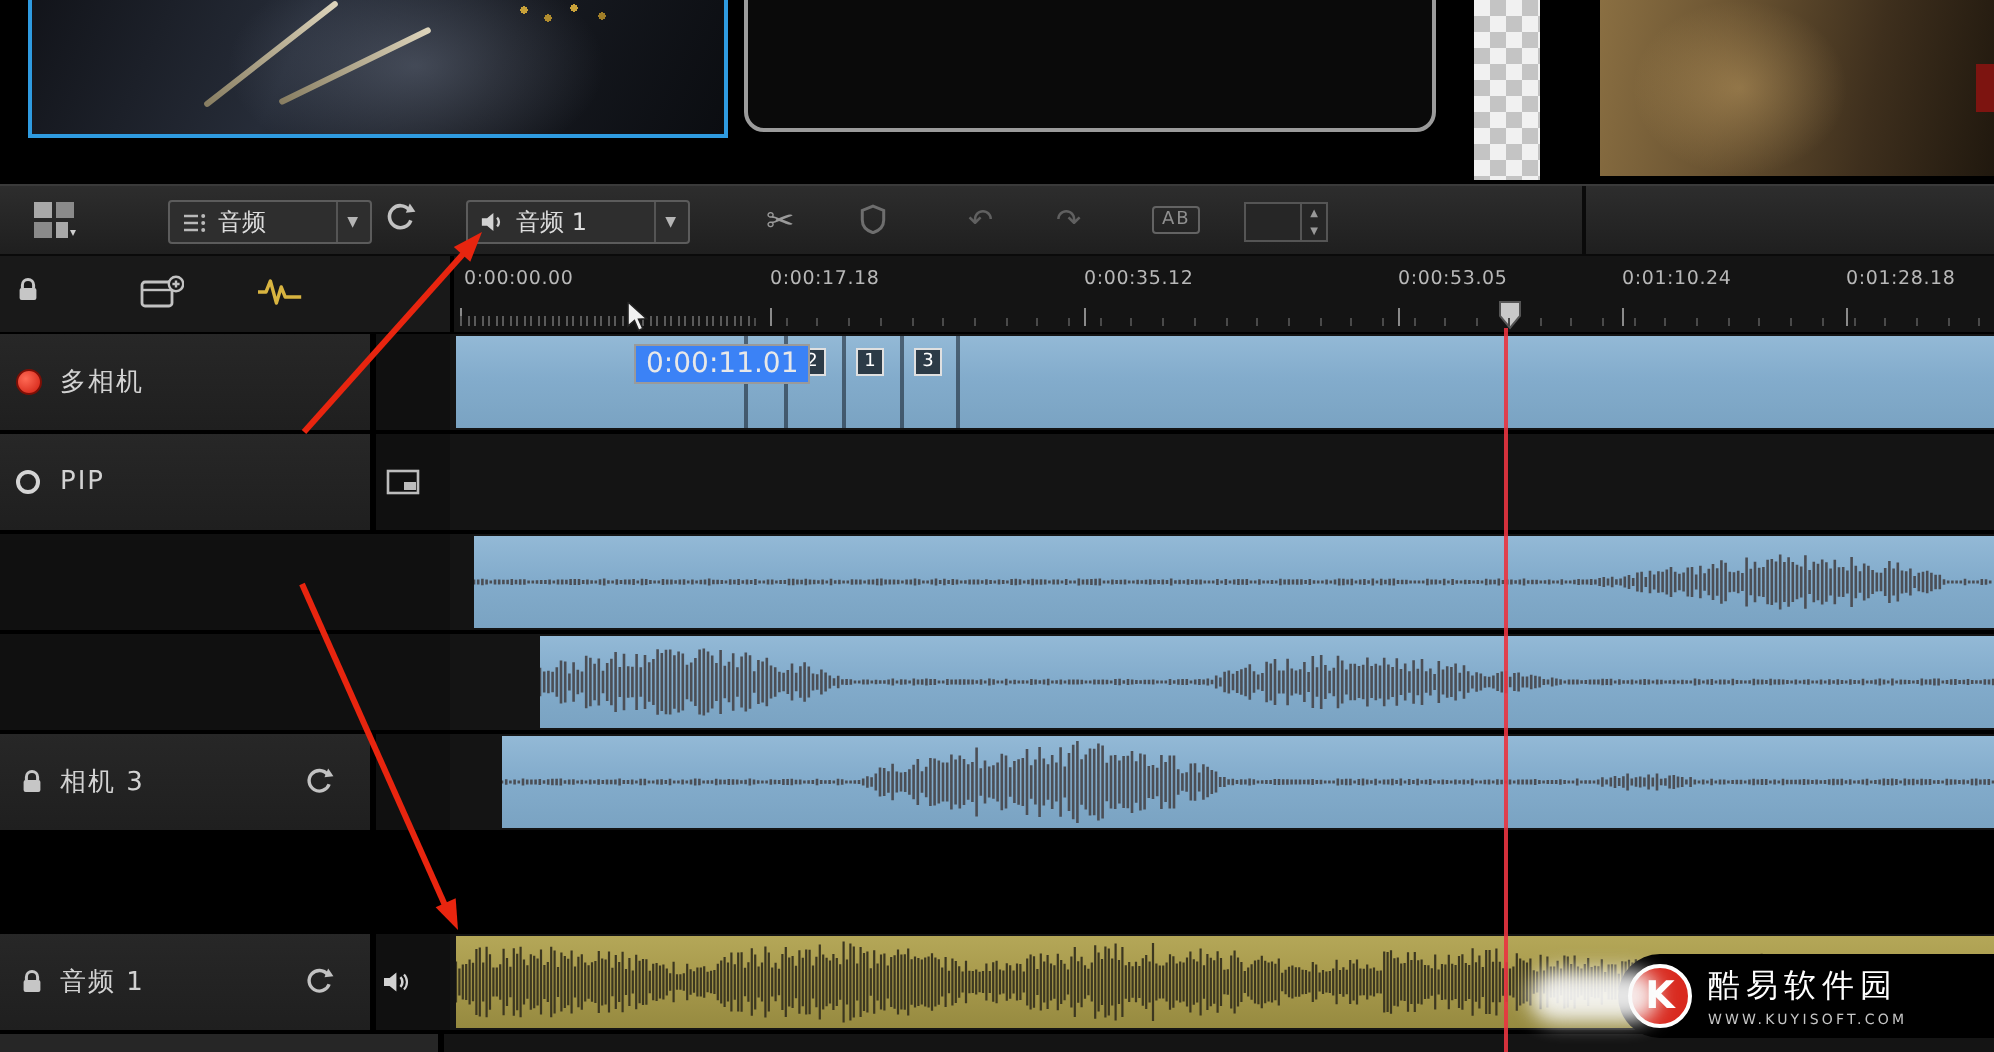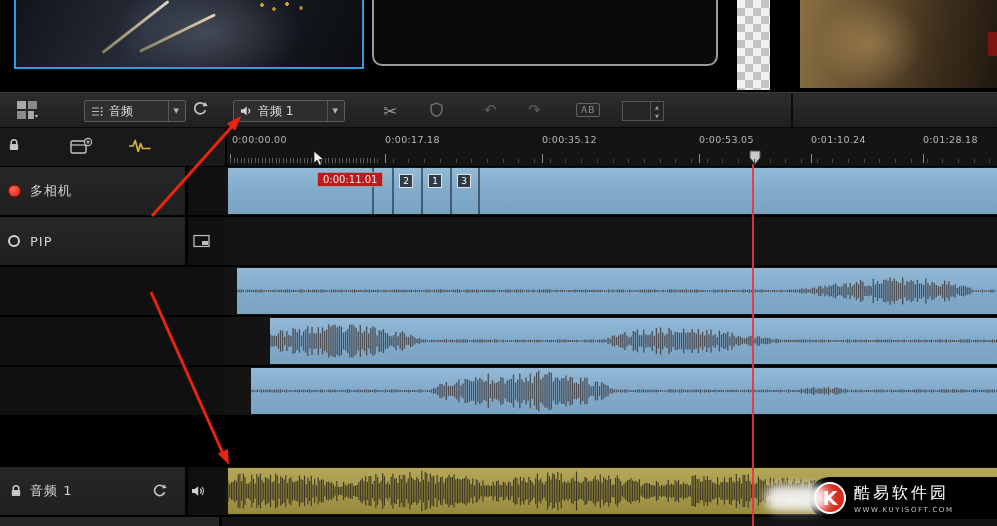--- a/index.html
+++ b/index.html
@@ -87,22 +87,22 @@
 .clip-olive .wave path{stroke:#3c3720;stroke-width:1.1}
 .sep{position:absolute;top:0;bottom:0;width:2px;background:rgba(18,28,38,.55)}
 .badge{position:absolute;top:6px;width:14px;height:14px;background:#2c3b47;border:1px solid #e0e0e0;
   color:#fff;font-size:9px;display:flex;align-items:center;justify-content:center}
 .bottom-strip{position:absolute;left:0;top:517px;width:997px;height:9px;background:#141414}
 .bh{position:absolute;left:0;top:0;width:222px;height:100%;background:#262626;border-right:3px solid #000}
 
 
 .playhead-line{position:absolute;left:752px;top:164px;width:2px;height:362px;
   background:var(--playhead_red,#e93440);opacity:.9;z-index:30;cursor:ew-resize}
-.tooltip{position:absolute;left:317px;top:172px;background:#b91c1c;border:1px solid #9a9a9a;color:#e8e8e8;
-  font-size:10px;padding:1px 5px;z-index:40;white-space:nowrap}
+.tooltip{position:absolute;left:317px;top:172px;background:#3b82f6;border:1px solid #9a9a9a;color:#e8e8e8;
+  font-size:14px;padding:1px 5px;z-index:40;white-space:nowrap}
 .cursor{position:absolute;left:313px;top:151px;z-index:45;line-height:0}
 .arrows{position:absolute;left:0;top:0;width:997px;height:526px;z-index:50;pointer-events:none}
 .watermark{position:absolute;right:0;top:476px;height:44px;display:flex;align-items:center;z-index:60}
 .wm-blur{width:64px;height:26px;margin-right:-20px;background:rgba(248,248,248,.92);border-radius:14px;filter:blur(5px)}
 .wm-box{width:188px;height:42px;background:#000;border-radius:21px 0 0 21px;display:flex;align-items:center;padding-left:5px}
 .wm-logo{width:32px;height:32px;border-radius:50%;background:var(--watermark_red,#d92a1f);color:#fff;font-weight:bold;
   font-size:19px;display:flex;align-items:center;justify-content:center;border:2px solid #fff;flex:none}
 .wm-text{margin-left:8px}
 .wm-title{font-size:16px;font-weight:normal;color:#fff;letter-spacing:3px;white-space:nowrap}
 .wm-url{font-size:7px;color:#c6c6c6;letter-spacing:1.6px;margin-top:2px;white-space:nowrap}
@@ -363,20 +363,35 @@
     <div class="tcontent">
       <div class="clip clip-blue" style="left:45px">
         <svg class="wave" preserveAspectRatio="none" viewBox="0 0 727 46">
             <path d="M0.0 15.9V30.1M2.1 17.7V28.3M4.2 17.4V28.6M6.3 17.9V28.1M8.4 15.6V30.4M10.5 12.2V33.8M12.6 12.8V33.2M14.7 18.8V27.2M16.8 13.1V32.9M18.9 16.9V29.1M21.0 17.8V28.2M23.1 9.9V36.1M25.2 10.9V35.1M27.3 13.9V32.1M29.4 11.3V34.7M31.5 17.4V28.6M33.6 13.5V32.5M35.7 11.4V34.6M37.8 8.0V38.0M39.9 15.5V30.5M42.0 8.9V37.1M44.1 15.1V30.9M46.2 15.4V30.6M48.3 9.0V37.0M50.4 15.6V30.4M52.5 9.5V36.5M54.6 13.1V32.9M56.7 11.5V34.5M58.8 6.6V39.4M60.9 8.5V37.5M63.0 6.9V39.1M65.1 6.7V39.3M67.2 9.6V36.4M69.3 7.7V38.3M71.4 8.8V37.2M73.5 14.4V31.6M75.6 13.3V32.7M77.7 11.0V35.0M79.8 6.7V39.3M81.9 6.2V39.8M84.0 7.8V38.2M86.1 9.7V36.3M88.2 13.5V32.5M90.3 7.0V39.0M92.4 14.9V31.1M94.5 12.9V33.1M96.6 8.6V37.4M98.7 15.6V30.4M100.8 10.2V35.8M102.9 8.2V37.8M105.0 9.6V36.4M107.1 17.6V28.4M109.2 12.0V34.0M111.3 12.7V33.3M113.4 10.9V35.1M115.5 14.8V31.2M117.6 15.6V30.4M119.7 17.9V28.1M121.8 18.4V27.6M123.9 17.0V29.0M126.0 13.8V32.2M128.1 18.4V27.6M130.2 15.1V30.9M132.3 13.1V32.9M134.4 15.2V30.8M136.5 18.8V27.2M138.6 19.1V26.9M140.7 16.7V29.3M142.8 18.2V27.8M144.9 19.8V26.2M147.0 21.1V24.9M149.1 19.9V26.1M151.2 21.6V24.4M153.3 21.5V24.5M155.4 21.6V24.4M157.5 22.3V23.7M159.6 22.2V23.8M161.7 21.7V24.3M163.8 21.7V24.3M165.9 22.2V23.8M168.0 21.9V24.1M170.1 22.1V23.9M172.2 22.1V23.9M174.3 21.8V24.2M176.4 21.3V24.7M178.5 22.3V23.7M180.6 21.6V24.4M182.7 21.8V24.2M184.8 22.3V23.7M186.9 21.3V24.7M189.0 21.7V24.3M191.1 21.6V24.4M193.2 21.3V24.7M195.3 21.5V24.5M197.4 21.5V24.5M199.5 22.2V23.8M201.6 22.3V23.7M203.7 21.5V24.5M205.8 21.7V24.3M207.9 21.7V24.3M210.0 21.6V24.4M212.1 21.6V24.4M214.2 21.7V24.3M216.3 21.7V24.3M218.4 22.1V23.9M220.5 21.6V24.4M222.6 22.2V23.8M224.7 21.3V24.7M226.8 21.6V24.4M228.9 22.3V23.7M231.0 22.2V23.8M233.1 21.4V24.6M235.2 22.2V23.8M237.3 21.9V24.1M239.4 22.3V23.7M241.5 22.1V23.9M243.6 22.3V23.7M245.7 21.5V24.5M247.8 21.8V24.2M249.9 22.1V23.9M252.0 21.7V24.3M254.1 21.4V24.6M256.2 22.2V23.8M258.3 22.1V23.9M260.4 21.8V24.2M262.5 22.3V23.7M264.6 21.8V24.2M266.7 21.8V24.2M268.8 21.7V24.3M270.9 21.9V24.1M273.0 22.3V23.7M275.1 22.3V23.7M277.2 21.7V24.3M279.3 21.9V24.1M281.4 21.8V24.2M283.5 21.9V24.1M285.6 22.3V23.7M287.7 21.5V24.5M289.8 21.4V24.6M291.9 22.1V23.9M294.0 21.5V24.5M296.1 21.8V24.2M298.2 22.0V24.0M300.3 22.1V23.9M302.4 21.9V24.1M304.5 21.9V24.1M306.6 21.8V24.2M308.7 22.2V23.8M310.8 22.3V23.7M312.9 22.2V23.8M315.0 21.5V24.5M317.1 22.1V23.9M319.2 21.6V24.4M321.3 21.5V24.5M323.4 21.5V24.5M325.5 22.3V23.7M327.6 21.7V24.3M329.7 21.5V24.5M331.8 21.7V24.3M333.9 21.3V24.7M336.0 21.9V24.1M338.1 19.7V26.3M340.2 20.7V25.3M342.3 17.9V28.1M344.4 17.2V28.8M346.5 18.9V27.1M348.6 17.5V28.5M350.7 16.6V29.4M352.8 15.9V30.1M354.9 14.1V31.9M357.0 17.6V28.4M359.1 19.3V26.7M361.2 18.5V27.5M363.3 12.9V33.1M365.4 13.7V32.3M367.5 11.5V34.5M369.6 17.2V28.8M371.7 17.3V28.7M373.8 11.4V34.6M375.9 16.2V29.8M378.0 17.3V28.7M380.1 16.6V29.4M382.2 13.0V33.0M384.3 18.0V28.0M386.4 10.0V36.0M388.5 15.6V30.4M390.6 9.5V36.5M392.7 14.5V31.5M394.8 17.4V28.6M396.9 15.9V30.1M399.0 9.9V36.1M401.1 12.3V33.7M403.2 16.7V29.3M405.3 13.9V32.1M407.4 13.9V32.1M409.5 15.0V31.0M411.6 14.4V31.6M413.7 10.7V35.3M415.8 15.0V31.0M417.9 13.9V32.1M420.0 14.8V31.2M422.1 10.9V35.1M424.2 14.3V31.7M426.3 15.5V30.5M428.4 11.1V34.9M430.5 16.5V29.5M432.6 13.8V32.2M434.7 17.6V28.4M436.8 12.1V33.9M438.9 16.4V29.6M441.0 11.5V34.5M443.1 17.6V28.4M445.2 16.3V29.7M447.3 19.0V27.0M449.4 12.5V33.5M451.5 16.7V29.3M453.6 15.1V30.9M455.7 15.5V30.5M457.8 13.7V32.3M459.9 18.4V27.6M462.0 14.6V31.4M464.1 17.6V28.4M466.2 19.7V26.3M468.3 18.1V27.9M470.4 18.7V27.3M472.5 20.1V25.9M474.6 20.4V25.6M476.7 19.8V26.2M478.8 18.5V27.5M480.9 17.7V28.3M483.0 17.4V28.6M485.1 20.4V25.6M487.2 18.5V27.5M489.3 18.3V27.7M491.4 20.2V25.8M493.5 20.2V25.8M495.6 19.4V26.6M497.7 19.9V26.1M499.8 20.2V25.8M501.9 21.5V24.5M504.0 21.7V24.3M506.1 20.8V25.2M508.2 21.3V24.7M510.3 21.6V24.4M512.4 22.3V23.7M514.5 21.8V24.2M516.6 21.8V24.2M518.7 21.8V24.2M520.8 22.1V23.9M522.9 22.0V24.0M525.0 21.8V24.2M527.1 21.7V24.3M529.2 21.8V24.2M531.3 21.4V24.6M533.4 21.5V24.5M535.5 21.4V24.6M537.6 22.3V23.7M539.7 21.6V24.4M541.8 22.1V23.9M543.9 22.1V23.9M546.0 21.8V24.2M548.1 22.3V23.7M550.2 21.8V24.2M552.3 21.5V24.5M554.4 21.8V24.2M556.5 22.2V23.8M558.6 21.7V24.3M560.7 21.9V24.1M562.8 22.3V23.7M564.9 22.1V23.9M567.0 21.9V24.1M569.1 22.3V23.7M571.2 21.9V24.1M573.3 22.1V23.9M575.4 22.2V23.8M577.5 21.3V24.7M579.6 21.6V24.4M581.7 22.2V23.8M583.8 21.8V24.2M585.9 21.5V24.5M588.0 22.2V23.8M590.1 21.8V24.2M592.2 21.8V24.2M594.3 22.1V23.9M596.4 21.4V24.6M598.5 22.0V24.0M600.6 22.1V23.9M602.7 22.3V23.7M604.8 22.1V23.9M606.9 21.4V24.6M609.0 21.8V24.2M611.1 21.8V24.2M613.2 22.0V24.0M615.3 21.4V24.6M617.4 21.7V24.3M619.5 21.6V24.4M621.6 21.8V24.2M623.7 22.0V24.0M625.8 22.3V23.7M627.9 21.8V24.2M630.0 22.3V23.7M632.1 21.9V24.1M634.2 21.6V24.4M636.3 22.2V23.8M638.4 22.2V23.8M640.5 21.7V24.3M642.6 22.3V23.7M644.7 21.6V24.4M646.8 22.1V23.9M648.9 21.6V24.4M651.0 22.0V24.0M653.1 22.2V23.8M655.2 21.6V24.4M657.3 22.0V24.0M659.4 22.1V23.9M661.5 21.4V24.6M663.6 22.3V23.7M665.7 22.1V23.9M667.8 21.7V24.3M669.9 21.3V24.7M672.0 21.7V24.3M674.1 22.3V23.7M676.2 21.3V24.7M678.3 22.3V23.7M680.4 21.8V24.2M682.5 21.9V24.1M684.6 22.0V24.0M686.7 22.2V23.8M688.8 22.0V24.0M690.9 21.3V24.7M693.0 21.8V24.2M695.1 21.6V24.4M697.2 21.3V24.7M699.3 21.3V24.7M701.4 22.3V23.7M703.5 22.0V24.0M705.6 21.6V24.4M707.7 21.5V24.5M709.8 22.0V24.0M711.9 21.9V24.1M714.0 21.5V24.5M716.1 22.0V24.0M718.2 22.1V23.9M720.3 22.1V23.9M722.4 21.6V24.4M724.5 21.7V24.3M726.6 21.4V24.6"></path>
           </svg>
       </div>
     </div>
   </div>
 
   <div class="row" style="top:367px">
+    <div class="thead">
+      <span class="h-icon i-hlock">
+        <svg width="12" height="13" viewBox="0 0 12 13">
+            <path d="M3.2 5.5V4a2.8 2.8 0 0 1 5.6 0v1.5" fill="none" stroke="#c6c6c6" stroke-width="1.5"></path>
+            <rect x="1.8" y="5.5" width="8.4" height="6" rx="1" fill="#c6c6c6"></rect>
+          </svg>
+      </span>
+      <span class="tlabel">相机 3</span>
+      <span class="h-icon i-refresh">
+        <svg width="15" height="15" viewBox="0 0 16 16">
+            <path d="M13.4 9.2A5.5 5.5 0 1 1 12.6 4" fill="none" stroke="#c2c2c2" stroke-width="1.8"></path>
+            <polygon points="12.9,0.8 15.7,4.9 10.9,5.4" fill="#c2c2c2"></polygon>
+          </svg>
+      </span>
+    </div>
     <div class="tcontent">
       <div class="clip clip-blue" style="left:26px">
         <svg class="wave" preserveAspectRatio="none" viewBox="0 0 746 46">
             <path d="M0.0 22.3V23.7M2.1 21.6V24.4M4.2 22.2V23.8M6.3 21.7V24.3M8.4 22.2V23.8M10.5 21.3V24.7M12.6 21.7V24.3M14.7 21.8V24.2M16.8 21.7V24.3M18.9 21.5V24.5M21.0 22.1V23.9M23.1 21.6V24.4M25.2 21.4V24.6M27.3 21.4V24.6M29.4 21.3V24.7M31.5 22.1V23.9M33.6 21.7V24.3M35.7 21.6V24.4M37.8 22.3V23.7M39.9 21.9V24.1M42.0 22.2V23.8M44.1 21.7V24.3M46.2 22.1V23.9M48.3 21.6V24.4M50.4 22.0V24.0M52.5 21.7V24.3M54.6 21.9V24.1M56.7 21.8V24.2M58.8 21.3V24.7M60.9 22.0V24.0M63.0 22.0V24.0M65.1 21.8V24.2M67.2 22.3V23.7M69.3 21.4V24.6M71.4 21.4V24.6M73.5 22.3V23.7M75.6 22.2V23.8M77.7 21.8V24.2M79.8 21.6V24.4M81.9 22.0V24.0M84.0 21.4V24.6M86.1 22.2V23.8M88.2 22.2V23.8M90.3 21.7V24.3M92.4 22.3V23.7M94.5 21.8V24.2M96.6 21.3V24.7M98.7 21.4V24.6M100.8 22.3V23.7M102.9 22.1V23.9M105.0 22.1V23.9M107.1 21.4V24.6M109.2 21.8V24.2M111.3 21.9V24.1M113.4 21.5V24.5M115.5 21.6V24.4M117.6 21.8V24.2M119.7 22.1V23.9M121.8 21.9V24.1M123.9 21.3V24.7M126.0 21.7V24.3M128.1 22.1V23.9M130.2 22.3V23.7M132.3 22.3V23.7M134.4 21.6V24.4M136.5 21.9V24.1M138.6 22.0V24.0M140.7 21.5V24.5M142.8 21.5V24.5M144.9 21.4V24.6M147.0 21.9V24.1M149.1 21.8V24.2M151.2 22.3V23.7M153.3 22.1V23.9M155.4 22.0V24.0M157.5 21.4V24.6M159.6 22.0V24.0M161.7 22.1V23.9M163.8 22.0V24.0M165.9 22.3V23.7M168.0 21.4V24.6M170.1 21.6V24.4M172.2 22.3V23.7M174.3 22.3V23.7M176.4 22.1V23.9M178.5 22.0V24.0M180.6 21.3V24.7M182.7 20.1V25.9M184.8 20.6V25.4M186.9 18.8V27.2M189.0 15.8V30.2M191.1 16.0V30.0M193.2 17.6V28.4M195.3 13.9V32.1M197.4 17.8V28.2M199.5 18.3V27.7M201.6 18.0V28.0M203.7 16.6V29.4M205.8 14.4V31.6M207.9 11.5V34.5M210.0 17.6V28.4M212.1 15.4V30.6M214.2 11.0V35.0M216.3 11.3V34.7M218.4 12.2V33.8M220.5 13.2V32.8M222.6 13.3V32.7M224.7 9.2V36.8M226.8 11.8V34.2M228.9 9.7V36.3M231.0 11.5V34.5M233.1 14.1V31.9M235.2 13.0V33.0M237.3 5.8V40.2M239.4 16.1V29.9M241.5 12.3V33.7M243.6 15.2V30.8M245.7 14.6V31.4M247.8 13.3V32.7M249.9 8.9V37.1M252.0 9.8V36.2M254.1 15.6V30.4M256.2 12.5V33.5M258.3 11.6V34.4M260.4 11.0V35.0M262.5 6.5V39.5M264.6 14.6V31.4M266.7 11.7V34.3M268.8 5.5V40.5M270.9 11.3V34.7M273.0 14.1V31.9M275.1 9.5V36.5M277.2 13.3V32.7M279.3 5.6V40.4M281.4 15.2V30.8M283.5 8.5V37.5M285.6 4.4V41.6M287.7 2.5V43.5M289.8 11.6V34.4M291.9 9.3V36.7M294.0 6.2V39.8M296.1 6.4V39.6M298.2 3.8V42.2M300.3 4.7V41.3M302.4 13.4V32.6M304.5 9.7V36.3M306.6 9.5V36.5M308.7 12.3V33.7M310.8 10.0V36.0M312.9 9.9V36.1M315.0 7.5V38.5M317.1 12.6V33.4M319.2 8.8V37.2M321.3 9.2V36.8M323.4 15.0V31.0M325.5 14.5V31.5M327.6 15.9V30.1M329.7 9.5V36.5M331.8 13.0V33.0M333.9 9.7V36.3M336.0 9.7V36.3M338.1 16.6V29.4M340.2 18.6V27.4M342.3 18.1V27.9M344.4 13.7V32.3M346.5 13.6V32.4M348.6 18.2V27.8M350.7 14.1V31.9M352.8 15.4V30.6M354.9 17.0V29.0M357.0 17.8V28.2M359.1 20.5V25.5M361.2 20.5V25.5M363.3 21.6V24.4M365.4 21.4V24.6M367.5 22.0V24.0M369.6 21.6V24.4M371.7 21.7V24.3M373.8 21.3V24.7M375.9 21.6V24.4M378.0 22.3V23.7M380.1 22.1V23.9M382.2 22.0V24.0M384.3 22.0V24.0M386.4 21.5V24.5M388.5 21.5V24.5M390.6 21.6V24.4M392.7 21.6V24.4M394.8 21.7V24.3M396.9 21.7V24.3M399.0 21.8V24.2M401.1 21.9V24.1M403.2 21.8V24.2M405.3 21.5V24.5M407.4 22.0V24.0M409.5 21.9V24.1M411.6 22.3V23.7M413.7 22.3V23.7M415.8 22.2V23.8M417.9 21.3V24.7M420.0 21.6V24.4M422.1 21.4V24.6M424.2 21.4V24.6M426.3 22.3V23.7M428.4 21.5V24.5M430.5 21.3V24.7M432.6 21.7V24.3M434.7 22.1V23.9M436.8 21.4V24.6M438.9 22.3V23.7M441.0 21.8V24.2M443.1 21.7V24.3M445.2 21.4V24.6M447.3 22.0V24.0M449.4 21.3V24.7M451.5 22.3V23.7M453.6 21.5V24.5M455.7 22.0V24.0M457.8 21.4V24.6M459.9 22.1V23.9M462.0 21.9V24.1M464.1 21.5V24.5M466.2 22.3V23.7M468.3 22.1V23.9M470.4 21.7V24.3M472.5 22.0V24.0M474.6 22.3V23.7M476.7 21.7V24.3M478.8 22.1V23.9M480.9 21.8V24.2M483.0 22.1V23.9M485.1 21.4V24.6M487.2 22.3V23.7M489.3 22.2V23.8M491.4 21.9V24.1M493.5 21.7V24.3M495.6 22.3V23.7M497.7 21.6V24.4M499.8 21.9V24.1M501.9 22.2V23.8M504.0 21.8V24.2M506.1 22.3V23.7M508.2 21.7V24.3M510.3 21.7V24.3M512.4 21.8V24.2M514.5 21.7V24.3M516.6 21.5V24.5M518.7 22.0V24.0M520.8 22.3V23.7M522.9 22.0V24.0M525.0 22.0V24.0M527.1 22.0V24.0M529.2 21.6V24.4M531.3 22.0V24.0M533.4 22.3V23.7M535.5 22.3V23.7M537.6 21.3V24.7M539.7 22.2V23.8M541.8 22.1V23.9M543.9 22.1V23.9M546.0 22.3V23.7M548.1 21.8V24.2M550.2 20.6V25.4M552.3 21.7V24.3M554.4 20.7V25.3M556.5 20.0V26.0M558.6 21.0V25.0M560.7 20.1V25.9M562.8 18.7V27.3M564.9 21.3V24.7M567.0 20.6V25.4M569.1 20.2V25.8M571.2 20.7V25.3M573.3 19.3V26.7M575.4 20.8V25.2M577.5 18.8V27.2M579.6 21.4V24.6M581.7 21.1V24.9M583.8 19.7V26.3M585.9 19.5V26.5M588.0 20.2V25.8M590.1 20.5V25.5M592.2 21.8V24.2M594.3 20.5V25.5M596.4 21.7V24.3M598.5 22.3V23.7M600.6 21.7V24.3M602.7 22.2V23.8M604.8 21.4V24.6M606.9 22.3V23.7M609.0 21.7V24.3M611.1 21.7V24.3M613.2 22.3V23.7M615.3 22.0V24.0M617.4 21.9V24.1M619.5 21.9V24.1M621.6 22.2V23.8M623.7 21.7V24.3M625.8 21.4V24.6M627.9 21.8V24.2M630.0 21.5V24.5M632.1 21.5V24.5M634.2 22.3V23.7M636.3 21.7V24.3M638.4 22.3V23.7M640.5 21.4V24.6M642.6 21.9V24.1M644.7 21.9V24.1M646.8 21.9V24.1M648.9 21.7V24.3M651.0 21.5V24.5M653.1 21.8V24.2M655.2 22.0V24.0M657.3 21.8V24.2M659.4 22.1V23.9M661.5 22.0V24.0M663.6 21.6V24.4M665.7 21.4V24.6M667.8 21.6V24.4M669.9 21.4V24.6M672.0 22.1V23.9M674.1 21.6V24.4M676.2 22.2V23.8M678.3 22.1V23.9M680.4 21.7V24.3M682.5 21.4V24.6M684.6 22.3V23.7M686.7 22.0V24.0M688.8 21.8V24.2M690.9 21.3V24.7M693.0 21.5V24.5M695.1 21.3V24.7M697.2 21.5V24.5M699.3 22.2V23.8M701.4 21.3V24.7M703.5 21.6V24.4M705.6 21.4V24.6M707.7 21.9V24.1M709.8 21.4V24.6M711.9 21.6V24.4M714.0 21.5V24.5M716.1 22.1V23.9M718.2 22.0V24.0M720.3 22.2V23.8M722.4 21.4V24.6M724.5 21.6V24.4M726.6 21.7V24.3M728.7 22.0V24.0M730.8 21.7V24.3M732.9 22.1V23.9M735.0 21.4V24.6M737.1 21.3V24.7M739.2 21.7V24.3M741.3 21.6V24.4M743.4 21.5V24.5M745.5 22.3V23.7"></path>
           </svg>
       </div>
     </div>
   </div>
 
 

